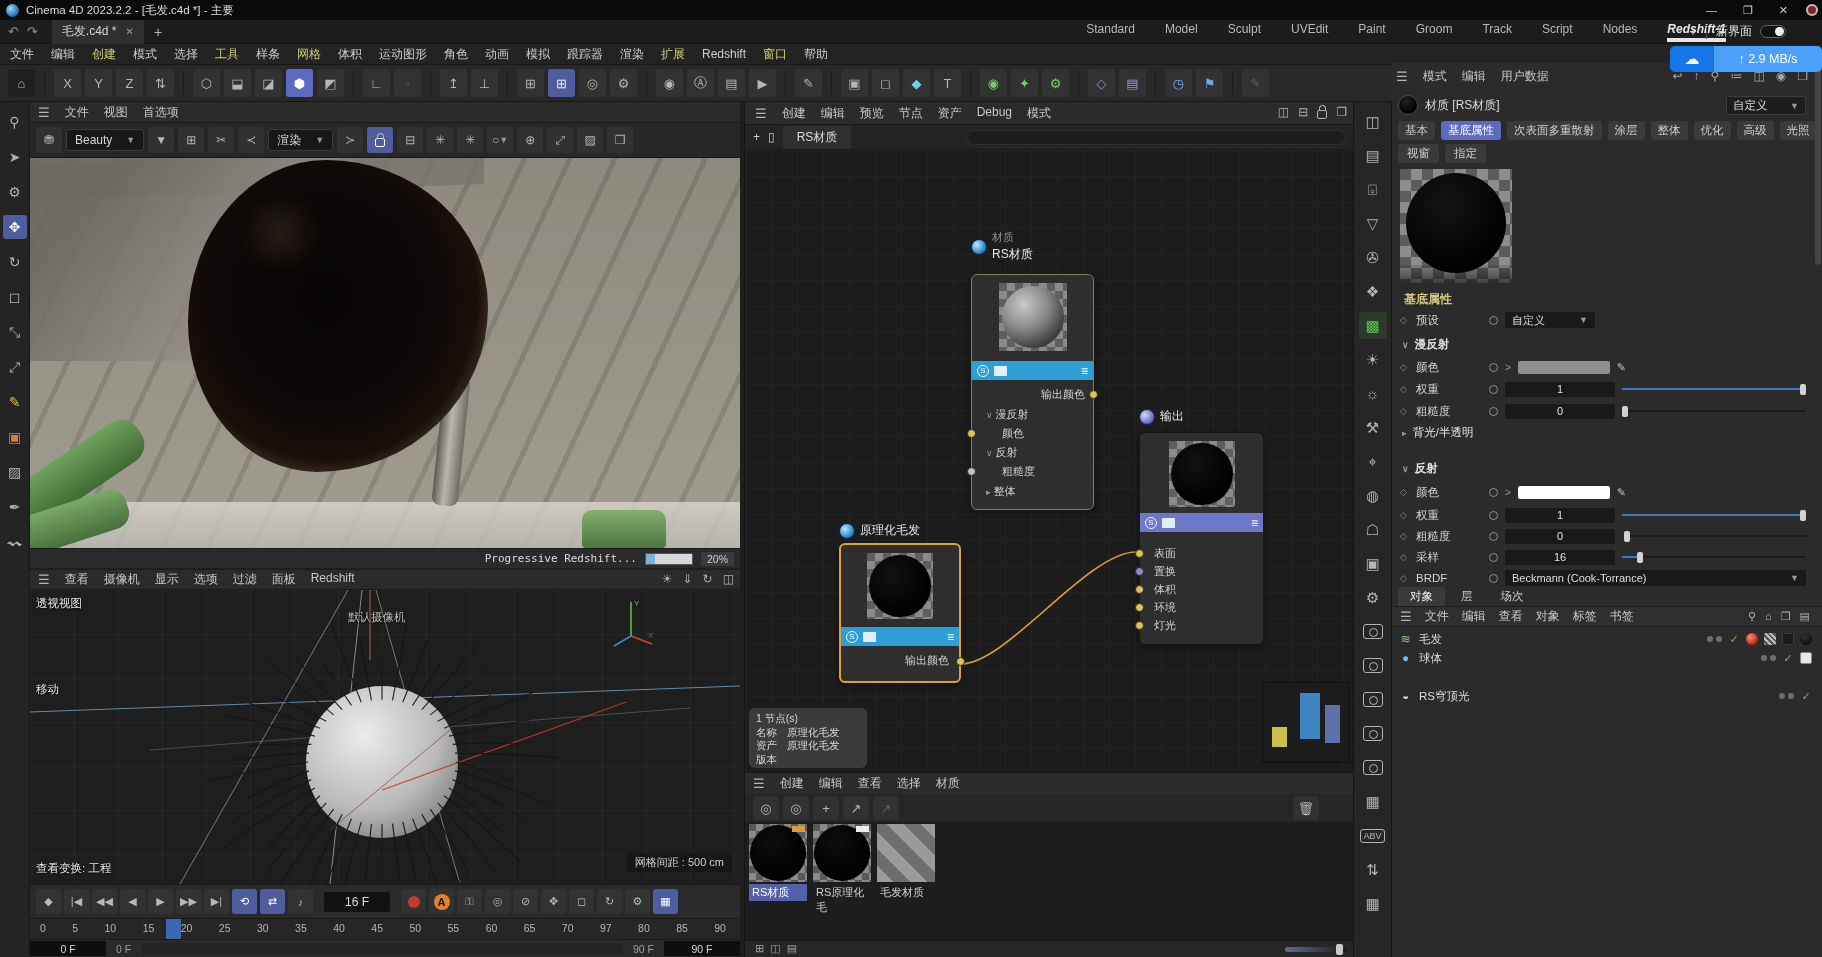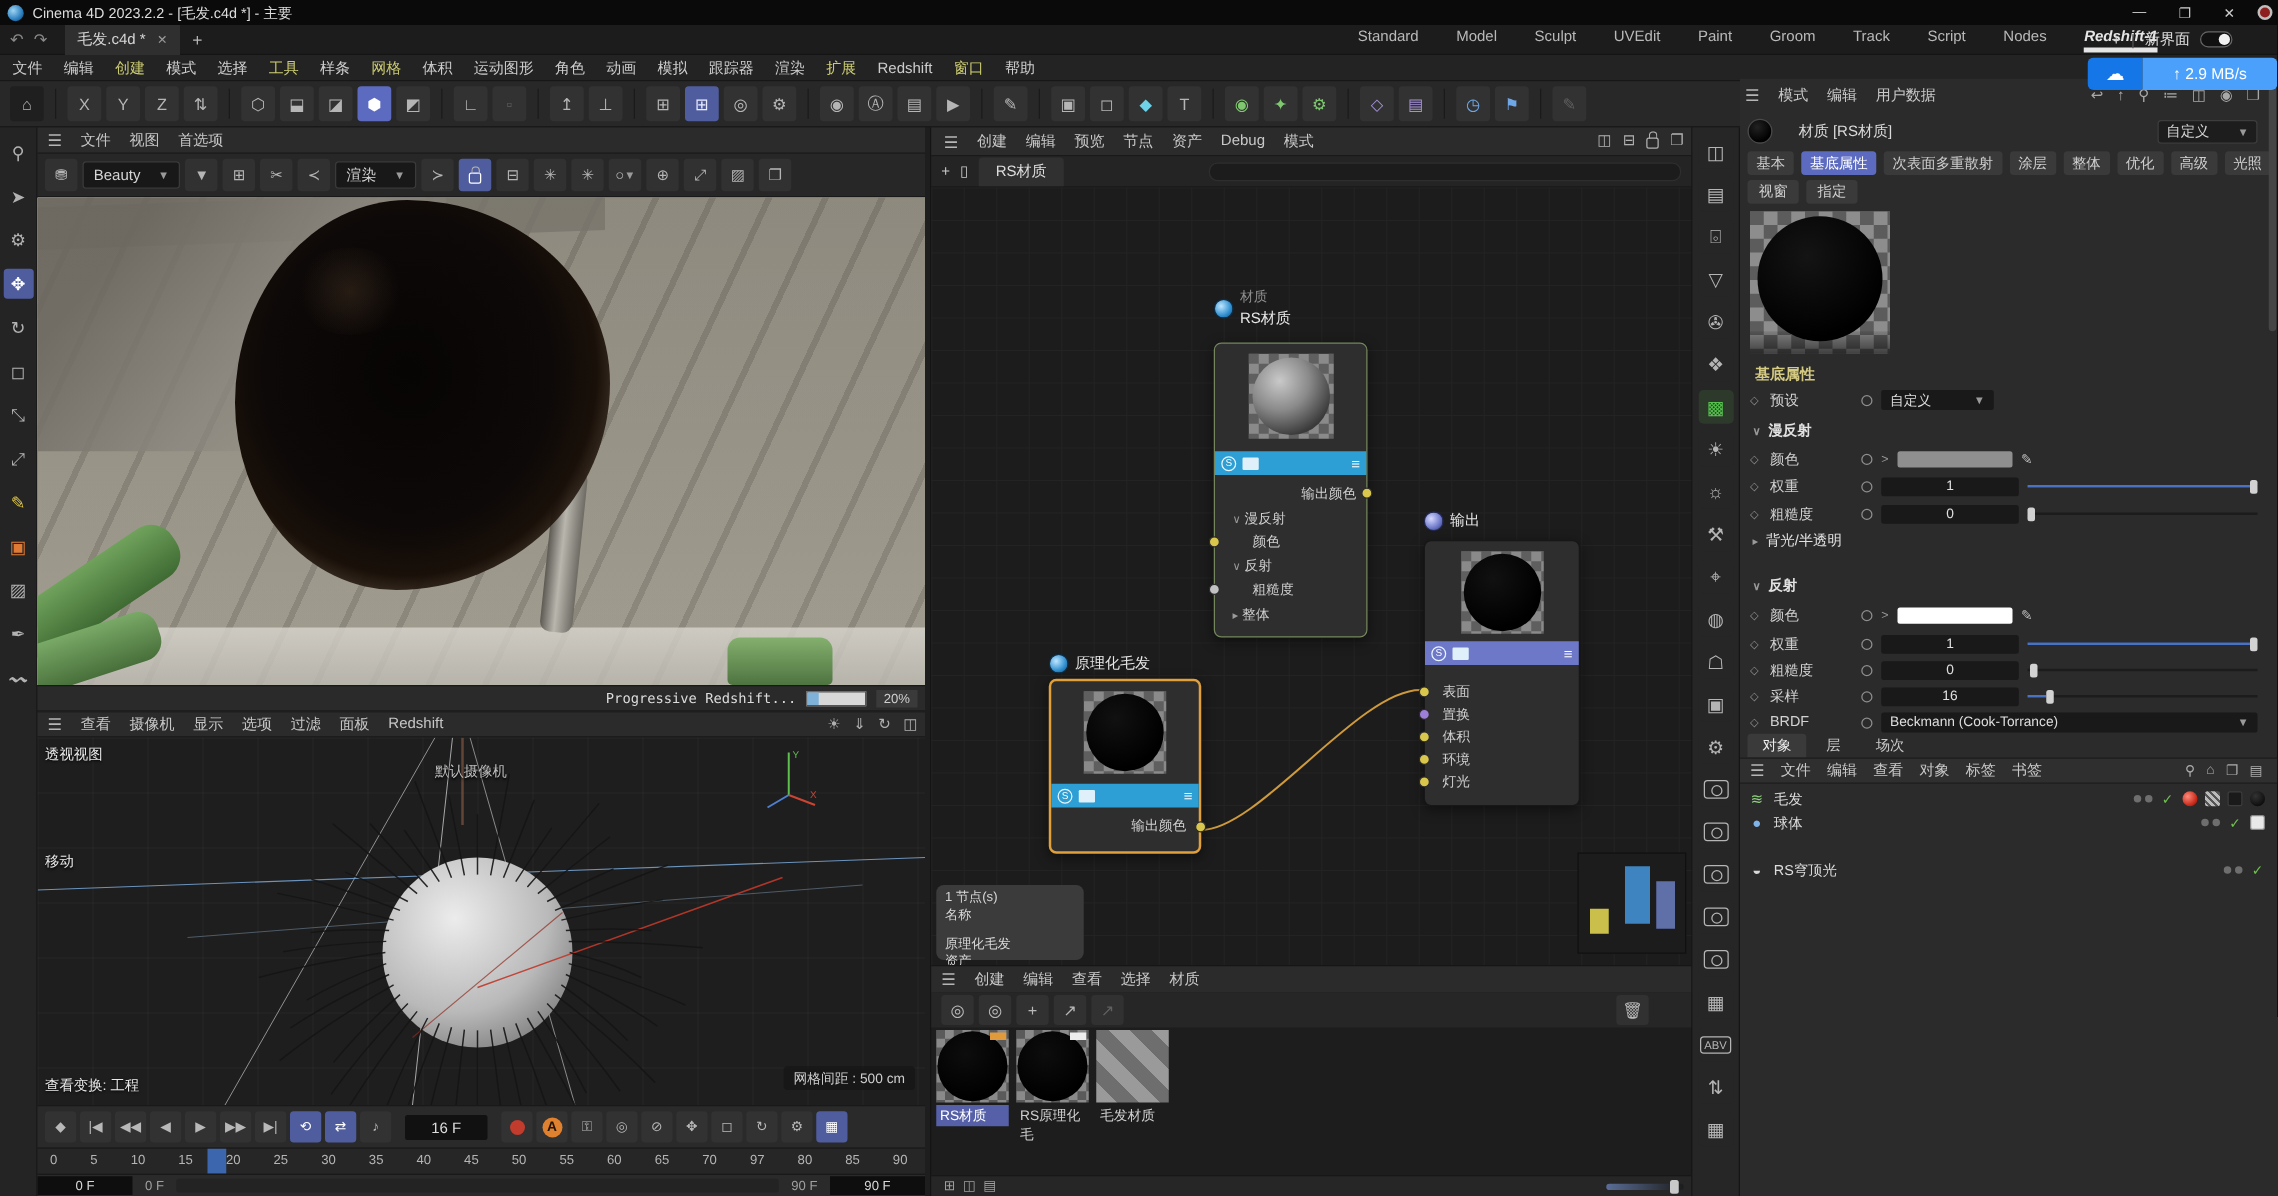--- a/index.html
+++ b/index.html
@@ -172,21 +172,21 @@
   .nbar .s { width:12px; height:12px; border:1px solid #eaf6ff; border-radius:50%; font-size:8px; display:flex; align-items:center; justify-content:center; }
   .nbar .img { width:13px; height:10px; background:#dff0fa; border-radius:1px; }
   .nbar .burger { margin-left:auto; font-size:12px; }
   .nport { position:absolute; font-size:11px; color:#cfcfcf; }
   .pdot { position:absolute; width:9px; height:9px; border-radius:50%; background:#d9c64d; border:1px solid #2a2a2a; }
   .pdot.gray { background:#c2c2c2; } .pdot.purple { background:#9b7fd8; }
   .tree { color:#9a9a9a; margin-right:3px; font-size:9px; }
 
   .infobox { position:absolute; left:4px; top:558px; width:118px; height:60px; background:rgba(62,62,62,.92);
              border-radius:6px; padding:4px 7px; font-size:10.5px; color:#d8d8d8; line-height:13.5px; }
-  .infobox .r { display:flex; gap:10px;flex-direction:column; }
+  .infobox .r { display:flex; gap:10px; }
   .minimap { position:absolute; left:517px; top:532px; width:87px; height:81px; background:rgba(28,28,28,.95); border:1px solid #101010; }
   .minimap .b1 { position:absolute; left:37px; top:10px; width:20px; height:46px; background:#3e84c0; }
   .minimap .b2 { position:absolute; left:62px; top:22px; width:15px; height:38px; background:#5f6fa8; }
   .minimap .b3 { position:absolute; left:9px; top:44px; width:15px; height:20px; background:#c9bf4a; }
 
   
   #mm-menu { position:absolute; left:0; top:670px; width:100%; height:22px; background:#2b2b2b; display:flex; align-items:center; gap:15px; padding-left:8px; border-top:1px solid #161616; }
   #mm-menu [data-repeat] { display:flex; gap:15px; }
   #mm-toolbar { position:absolute; left:0; top:692px; width:100%; height:28px; background:#262626; display:flex; align-items:center; gap:4px; padding-left:8px; }
   .mmbtn { width:26px; height:24px; background:#313131; border-radius:3px; display:flex; align-items:center; justify-content:center; color:#b8b8b8; font-size:13px; }
@@ -211,21 +211,21 @@
                     font-size:15px; background:#262626; border-radius:4px; }
   #rightstrip .ri.green { color:#56c14e; background:#2d3a2b; }
   .cam { width:20px; height:15px; border:1.6px solid #b5b5b5; border-radius:3px; position:relative; }
   .cam::after { content:""; position:absolute; left:5px; top:2.5px; width:7px; height:7px; border:1.4px solid #b5b5b5; border-radius:50%; }
   .abv { font-size:9px; border:1.4px solid #b5b5b5; border-radius:3px; padding:1px 2px; color:#b5b5b5; }
 
   
   #attrpanel { left:1392px; top:63px; width:430px; height:894px; background:#2b2b2b; }
   #attr-menu { position:absolute; left:4px; top:5px; display:flex; gap:15px; align-items:center; }
   .attr-topicons { position:absolute; right:14px; top:6px; display:flex; gap:11px; color:#a8a8a8; font-size:12px; }
-  #attr-title { position:absolute; left:6px; top:32px; display:flex; align-items:center; gap:21px; color:#dadada; font-size:12px; }
+  #attr-title { position:absolute; left:6px; top:32px; display:flex; align-items:center; gap:7px; color:#dadada; font-size:12px; }
   .matball { width:20px; height:20px; border-radius:50%; background:radial-gradient(circle at 38% 32%, #222, #000 70%); border:1px solid #4a4a4a; }
   .customdd { position:absolute; right:16px; top:33px; width:80px; height:19px; background:#1d1d1d; border:1px solid #3d3d3d; border-radius:3px;
               color:#d5d5d5; display:flex; align-items:center; justify-content:space-between; padding:0 6px; font-size:11.5px; }
   #attr-tabs { position:absolute; left:6px; top:58px; display:flex; gap:6px; }
   #attr-tabs [data-repeat] { display:flex; gap:6px; }
   #attr-tabs [data-repeat] span { background:#3a3a3a; color:#cfcfcf; border-radius:3px; padding:2px 7px; font-size:11.5px; white-space:nowrap; }
   #attr-tabs [data-repeat] span:nth-child(2) { background:#5c6bc0; color:#fff; }
   #attr-tabs2 { position:absolute; left:6px; top:81px; display:flex; gap:6px; }
   #attr-tabs2 [data-repeat] { display:flex; gap:6px; }
   #attr-tabs2 [data-repeat] span { background:#3a3a3a; color:#cfcfcf; border-radius:3px; padding:2px 9px; font-size:11.5px; }

